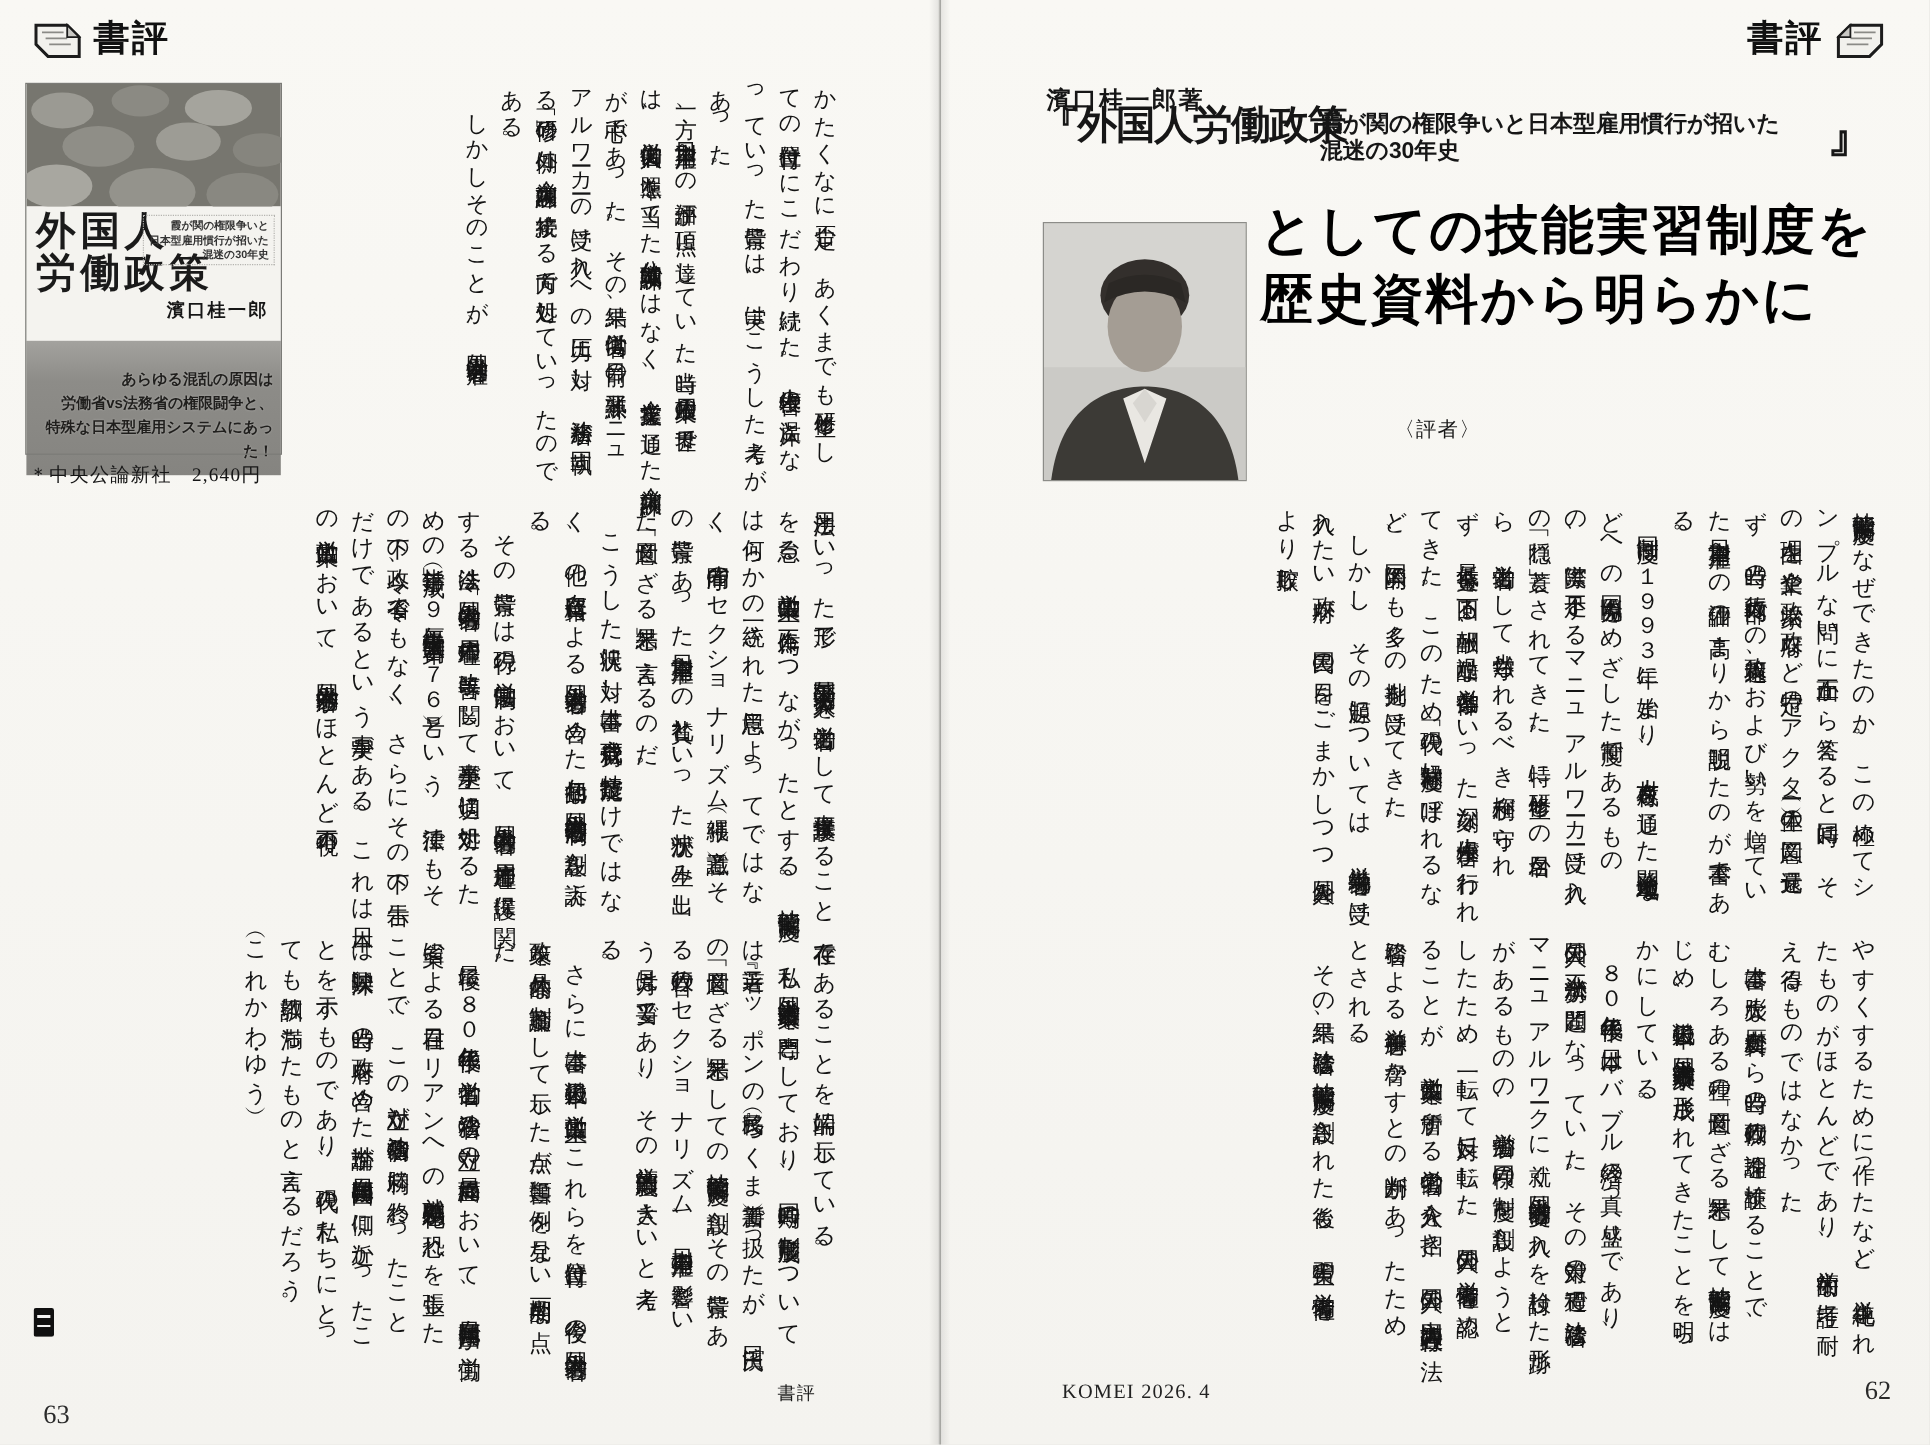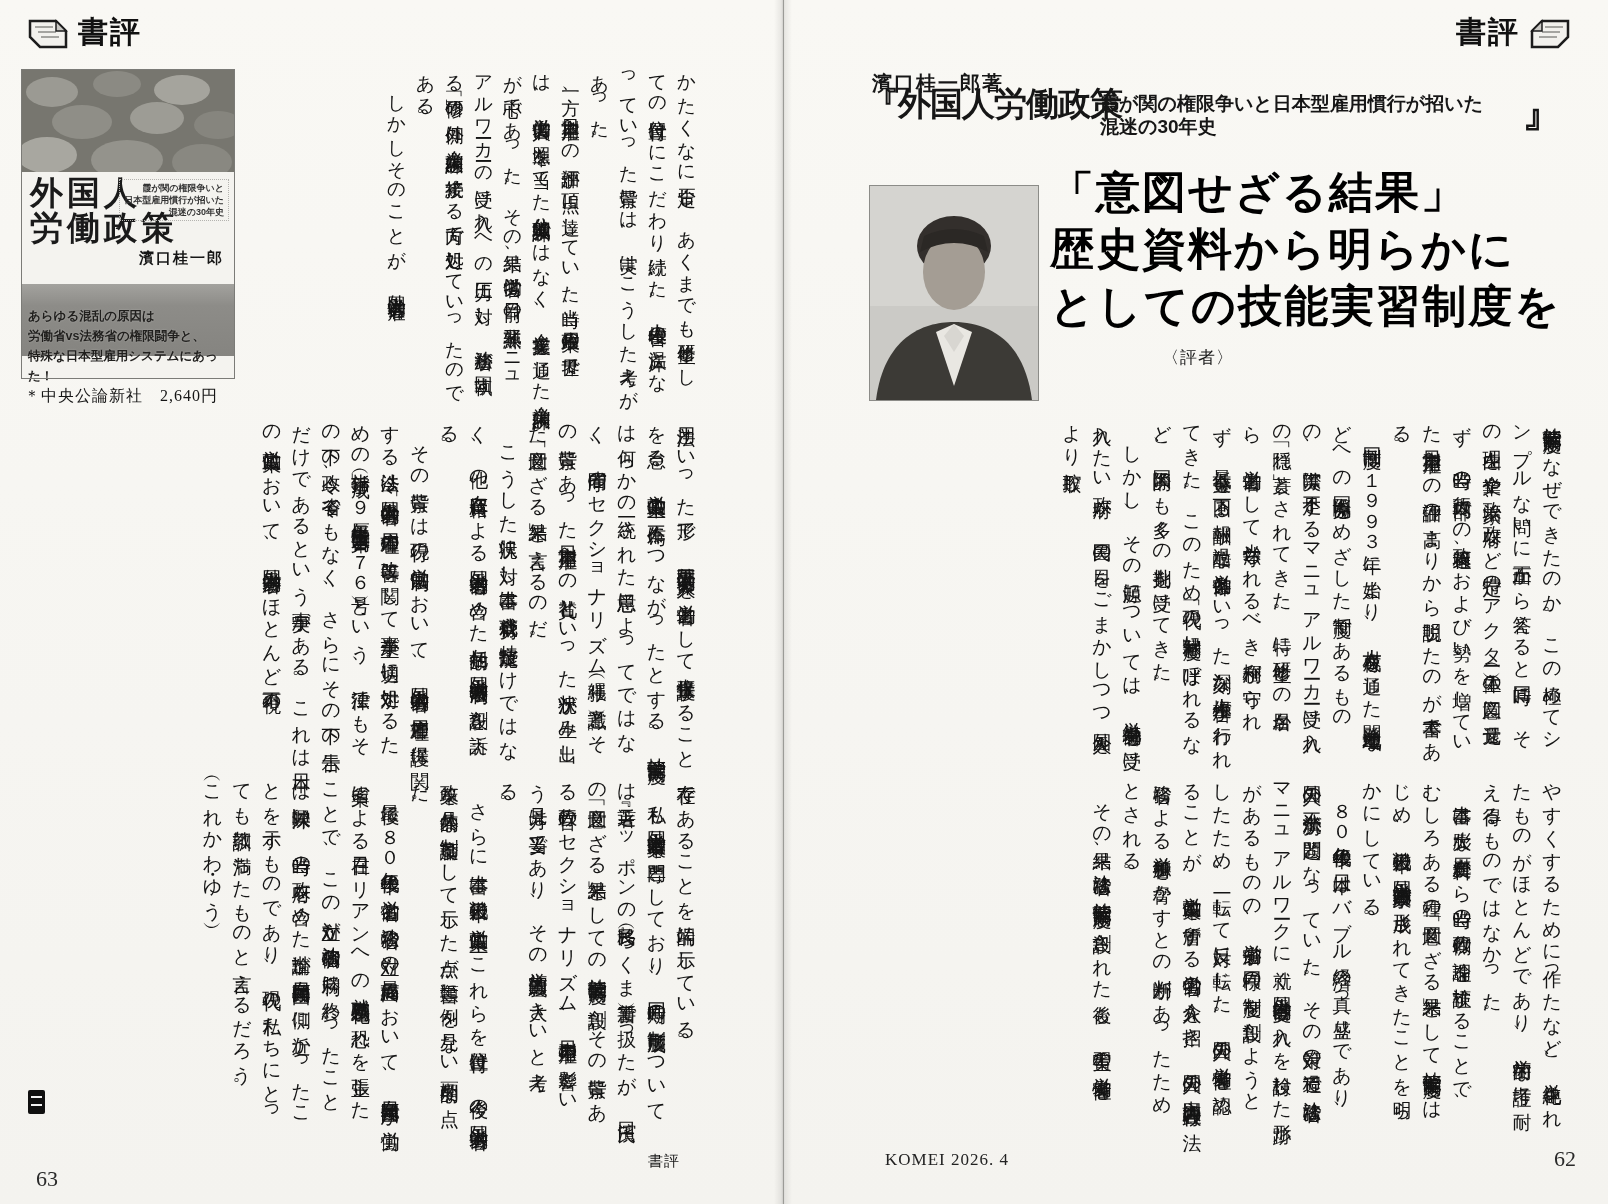--- a/index.html
+++ b/index.html
@@ -46,23 +46,23 @@
   .photo{position:absolute;left:870px;top:186px;width:168px;height:214px;outline:1px solid #8c8c88;}
 
   
   .book-cover{position:absolute;left:22px;top:70px;width:212px;height:308px;background:#f4f3ef;outline:1px solid #7b7b77;}
   .cover-photo{display:block;width:212px;height:102px;}
   .cover-paper{position:relative;height:112px;padding:4px 8px 0 8px;box-sizing:border-box;}
   .cover-sub{position:absolute;right:5px;top:7px;text-align:right;font-family:"Liberation Sans","DejaVu Sans",sans-serif;
     font-weight:bold;font-size:9px;line-height:12px;color:#333;white-space:pre-line;border:1px dotted #b4b3af;padding:2px 4px;}
   .cover-title{font-size:33px;font-weight:bold;letter-spacing:4px;line-height:35px;white-space:pre-line;color:#1a1a1a;}
   .cover-author{text-align:right;font-size:15px;font-weight:bold;letter-spacing:2px;margin-top:3px;padding-right:2px;}
-  .cover-band{height:72px;box-sizing:border-box;background:linear-gradient(180deg,#a3a29e 0%,#8d8c88 30%,#858480 100%);
+  .cover-band{height:112px;box-sizing:border-box;background:linear-gradient(180deg,#a3a29e 0%,#8d8c88 30%,#858480 100%);
     padding:22px 6px 0 6px;font-family:"Liberation Sans","DejaVu Sans",sans-serif;font-weight:bold;font-size:12.5px;
-    line-height:20px;color:#201f1d;white-space:pre-line;text-shadow:0 0 2px rgba(255,255,255,.35);}
+    line-height:20px;color:#201f1d;white-space:pre-line;text-shadow:0 0 2px rgba(255,255,255,.35);text-align:right;}
   .cover-caption{position:absolute;left:24px;top:386px;font-size:16px;letter-spacing:1px;}
 
   
   .folio{position:absolute;font-size:22px;color:#2a2a2a;}
   .folio-left{left:36px;top:1146px;margin-top:20px;}
   .folio-right{left:1554px;top:1146px;}
   .running-foot{position:absolute;left:648px;top:1152px;font-size:15px;letter-spacing:1px;}
   .magazine-foot{position:absolute;left:885px;top:1150px;font-family:Liberation Serif, serif;
     font-size:17px;letter-spacing:1px;color:#222;}
 
@@ -153,23 +153,22 @@
       <rect width="168" height="120" fill="#d5d4d0"></rect>
       <ellipse cx="84" cy="60" rx="37" ry="30" fill="#332f2c"></ellipse>
       <ellipse cx="84" cy="86" rx="31" ry="38" fill="#a49d94"></ellipse>
       <path d="M50 66 q34 -18 68 0 l-4 -16 q-30 -14 -60 0 z" fill="#2b2825"></path>
       <path d="M6 214 C14 152 52 136 84 136 C116 136 154 152 162 214 Z" fill="#3c3a36"></path>
       <path d="M66 146 L84 138 L102 146 L92 176 L84 200 L76 176 Z" fill="#e9e7e2"></path>
       <path d="M84 138 L94 150 L84 166 L74 150 Z" fill="#d8d6d1"></path>
     </svg>
 
     <div class="headline">
-      <div>「意図せざる結果」</div>
+      <div>としての技能実習制度を</div>
       <div>歴史資料から明らかに</div>
-      <div>としての技能実習制度を</div>
     </div>
 
     <div class="reviewer">
       <span class="reviewer-prefix">〈評者〉</span>
     </div>
 
     <div class="vtext band-rt">技能実習制度がなぜできたのか。この極めてシンプルな問いに正面から答えると同時に、その理由を企業や政治家、政府など特定のアクター（主体）の意図に還元せず、当時の行政内部での政策過程、および勢いを増していた日本型雇用への評価の高まりから説明したのが本書である。
 　同制度は１９９３年に始まり、人材育成を通じた開発途上地域などへの国際協力をめざした制度であるものの、実際は不足するマニュアルワーカー受け入れの「隠れ蓑」とされてきた。特に研修生との名目から、労働者として当然守られるべき権利が守られず、最低賃金を下回る報酬、過酷な労働条件といった深刻な人権侵害が行われてきた。このため「現代の奴隷制度」と呼ばれるなど、国際的にも多くの批判を受けてきた。
 　しかし、その起源については、単純労働者を受け入れたい政府が、国民の目をごまかしつつ外国人をより搾取し</div>
     <div class="vtext band-rb">やすくするために作ったなど、単純化されたものがほとんどであり、学術的な考証に耐え得るものではなかった。

